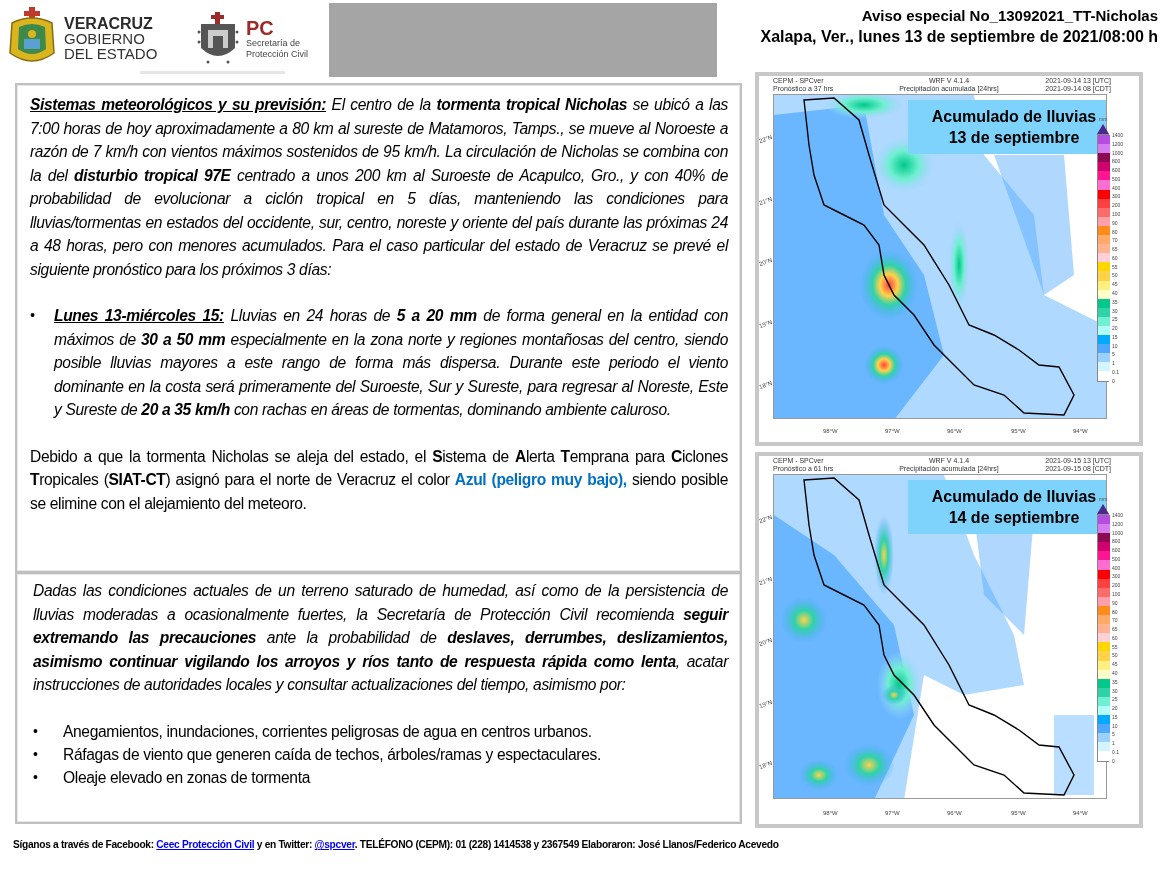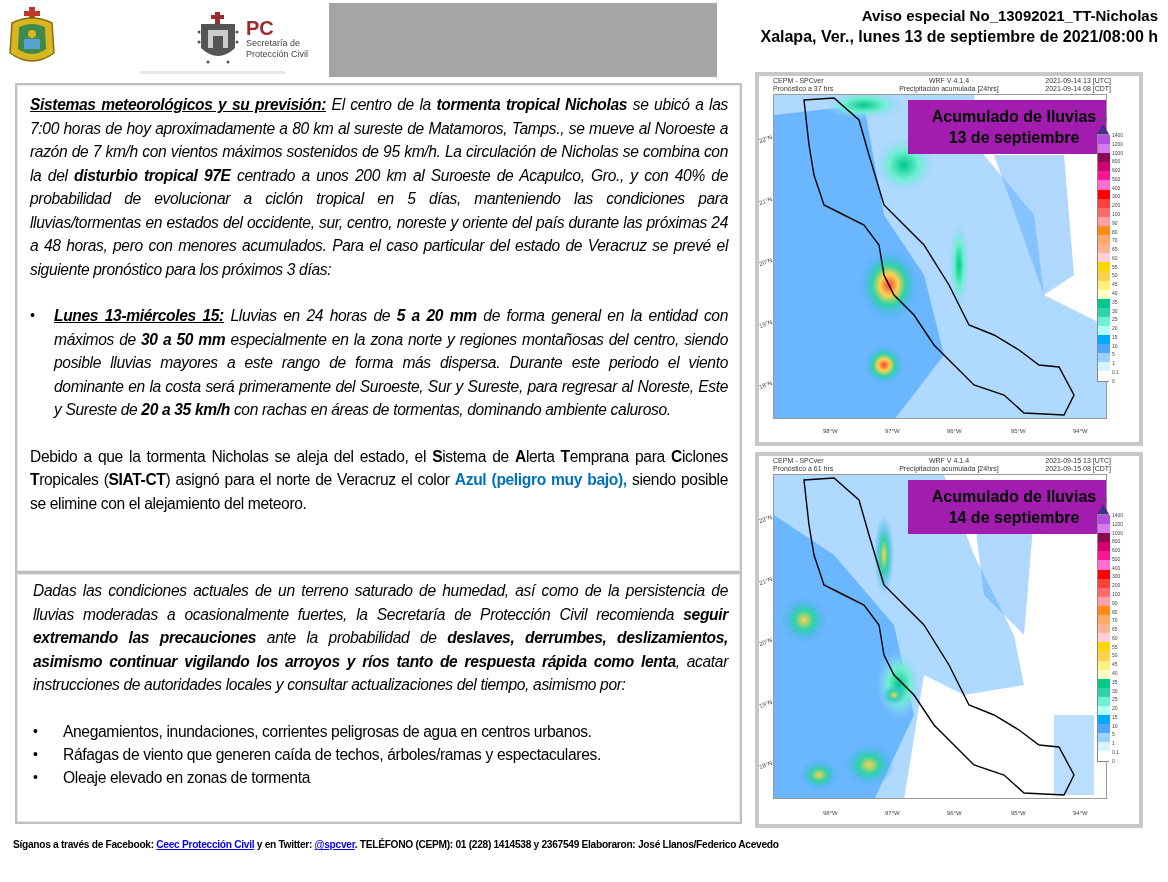--- a/index.html
+++ b/index.html
@@ -46,21 +46,21 @@
   .map1 { top: 72px; height: 374px; }
   .map2 { top: 452px; height: 376px; }
   .map-hdr { position: relative; height: 18px; font-size: 7px; color: #333; line-height: 8px; padding: 1px 14px 0 14px; }
   .map-hdr .lft { position: absolute; left: 14px; top: 1px; }
   .map-hdr .mid { position: absolute; left: 130px; top: 1px; text-align: center; width: 120px; }
   .map-hdr .rgt { position: absolute; right: 28px; top: 1px; text-align: right; }
   .map-area { position: absolute; left: 14px; top: 18px; width: 334px; height: 325px; border: 1px solid #999; overflow: hidden; background: #fff; }
   .lat-lbl { position: absolute; left: 0px; font-size: 6px; color: #444; transform: rotate(-20deg); }
   .lon-row { position: absolute; left: 14px; width: 334px; bottom: 4px; height: 10px; font-size: 6px; color: #444; }
   .lon-row span { position: absolute; }
-  .map-label { position: absolute; left: 134px; top: 5px; width: 212px; height: 54px; background: #a21caf;
+  .map-label { position: absolute; left: 134px; top: 5px; width: 212px; height: 54px; background: #7dd3fc;
     display: flex; flex-direction: column; align-items: center; justify-content: center; font-weight: bold; font-size: 16px; line-height: 21px; color: #000; }
   .scale { position: absolute; right: 8px; top: 48px; width: 34px; height: 290px; }
   .scale .units { position: absolute; left: 2px; top: -8px; font-size: 5px; color: #555; }
   .scale .bar { position: absolute; left: 0; top: 10px; width: 12px; }
   .scale .seg { height: 9.1px; width: 12px; }
   .scale .tick { position: absolute; left: 15px; font-size: 5px; color: #444; }
   .scale .arrow { width: 0; height: 0; border-left: 6px solid transparent; border-right: 6px solid transparent; border-bottom: 10px solid #4a2a8a; position: absolute; left: 0; top: 0; }
 
   
   .footer { position: absolute; left: 13px; top: 839px; font-size: 10.2px; font-weight: bold; letter-spacing: -0.3px; white-space: nowrap; }
@@ -71,20 +71,25 @@
 
 <div class="logo-gov">
   <svg class="crest" viewBox="0 0 52 62">
     <rect x="23" y="0" width="6" height="14" fill="#c0392b"></rect>
     <rect x="18" y="4" width="16" height="5" fill="#c0392b"></rect>
     <path d="M6 16 Q26 6 46 16 L48 46 Q26 62 4 46 Z" fill="#d9b520" stroke="#8a6d10" stroke-width="1.5"></path>
     <path d="M13 20 Q26 14 39 20 L40 42 Q26 52 12 42 Z" fill="#3f8a4a"></path>
     <rect x="18" y="32" width="16" height="10" fill="#5aa0d0"></rect>
     <circle cx="26" cy="27" r="4" fill="#d9b520"></circle>
   </svg>
+  <div class="gov-text">
+    <span class="b">VERACRUZ</span>
+    <span>GOBIERNO</span>
+    <span>DEL ESTADO</span>
+  </div>
 </div>
 
 <div class="logo-pc">
   <svg width="44" height="54" viewBox="0 0 44 54">
     <rect x="19" y="0" width="5" height="12" fill="#9c2a2a"></rect>
     <rect x="15" y="3" width="13" height="4" fill="#9c2a2a"></rect>
     <path d="M5 12 L39 12 L39 36 Q22 52 5 36 Z" fill="#555"></path>
     <rect x="12" y="18" width="20" height="18" fill="#ccc"></rect>
     <rect x="17" y="24" width="10" height="12" fill="#555"></rect>
     <circle cx="3" cy="20" r="1.5" fill="#555"></circle>

